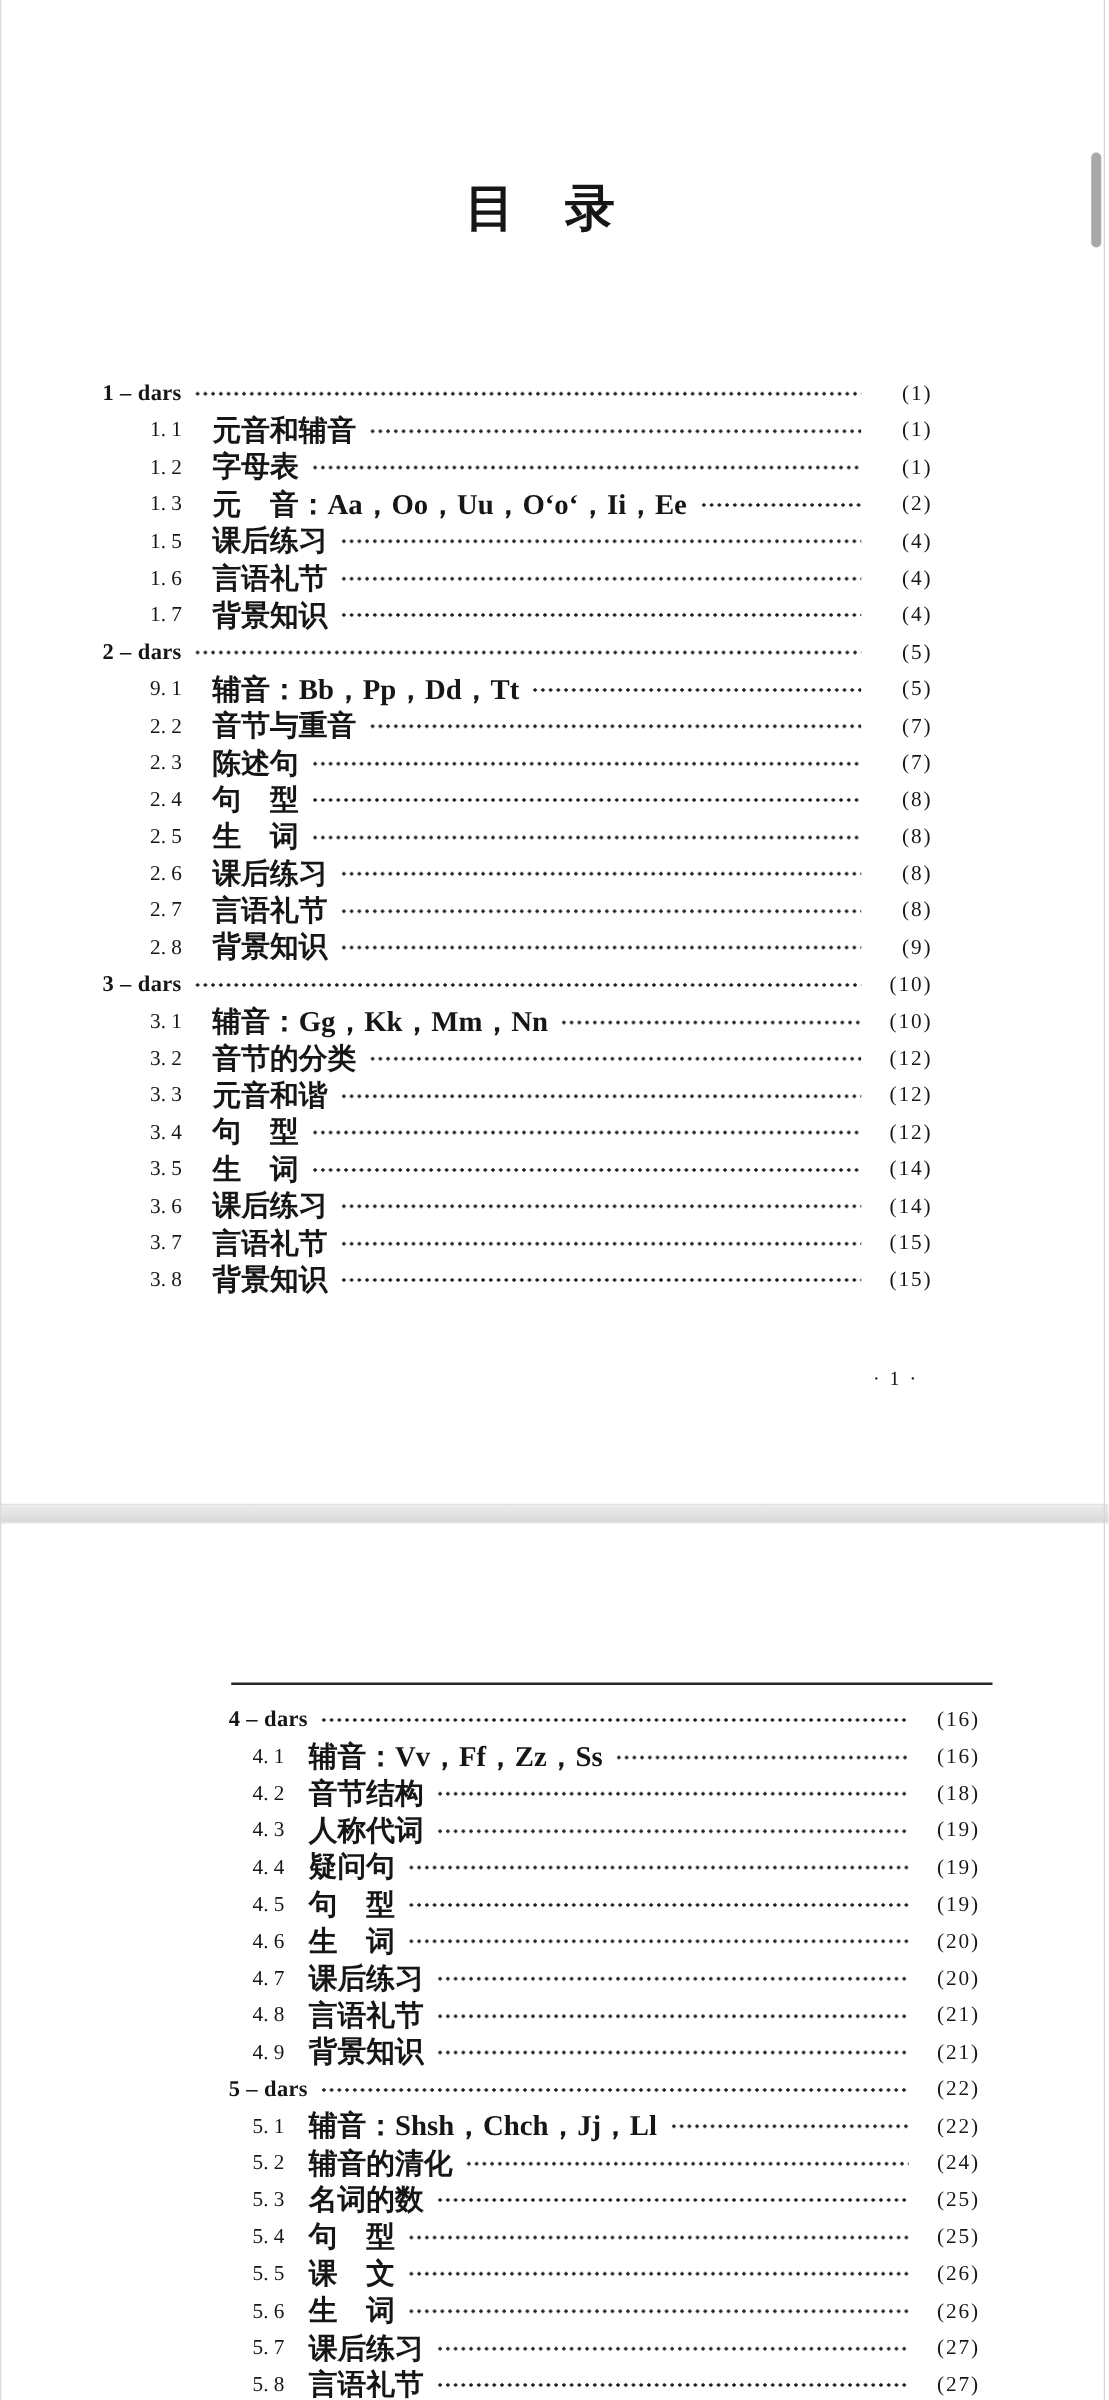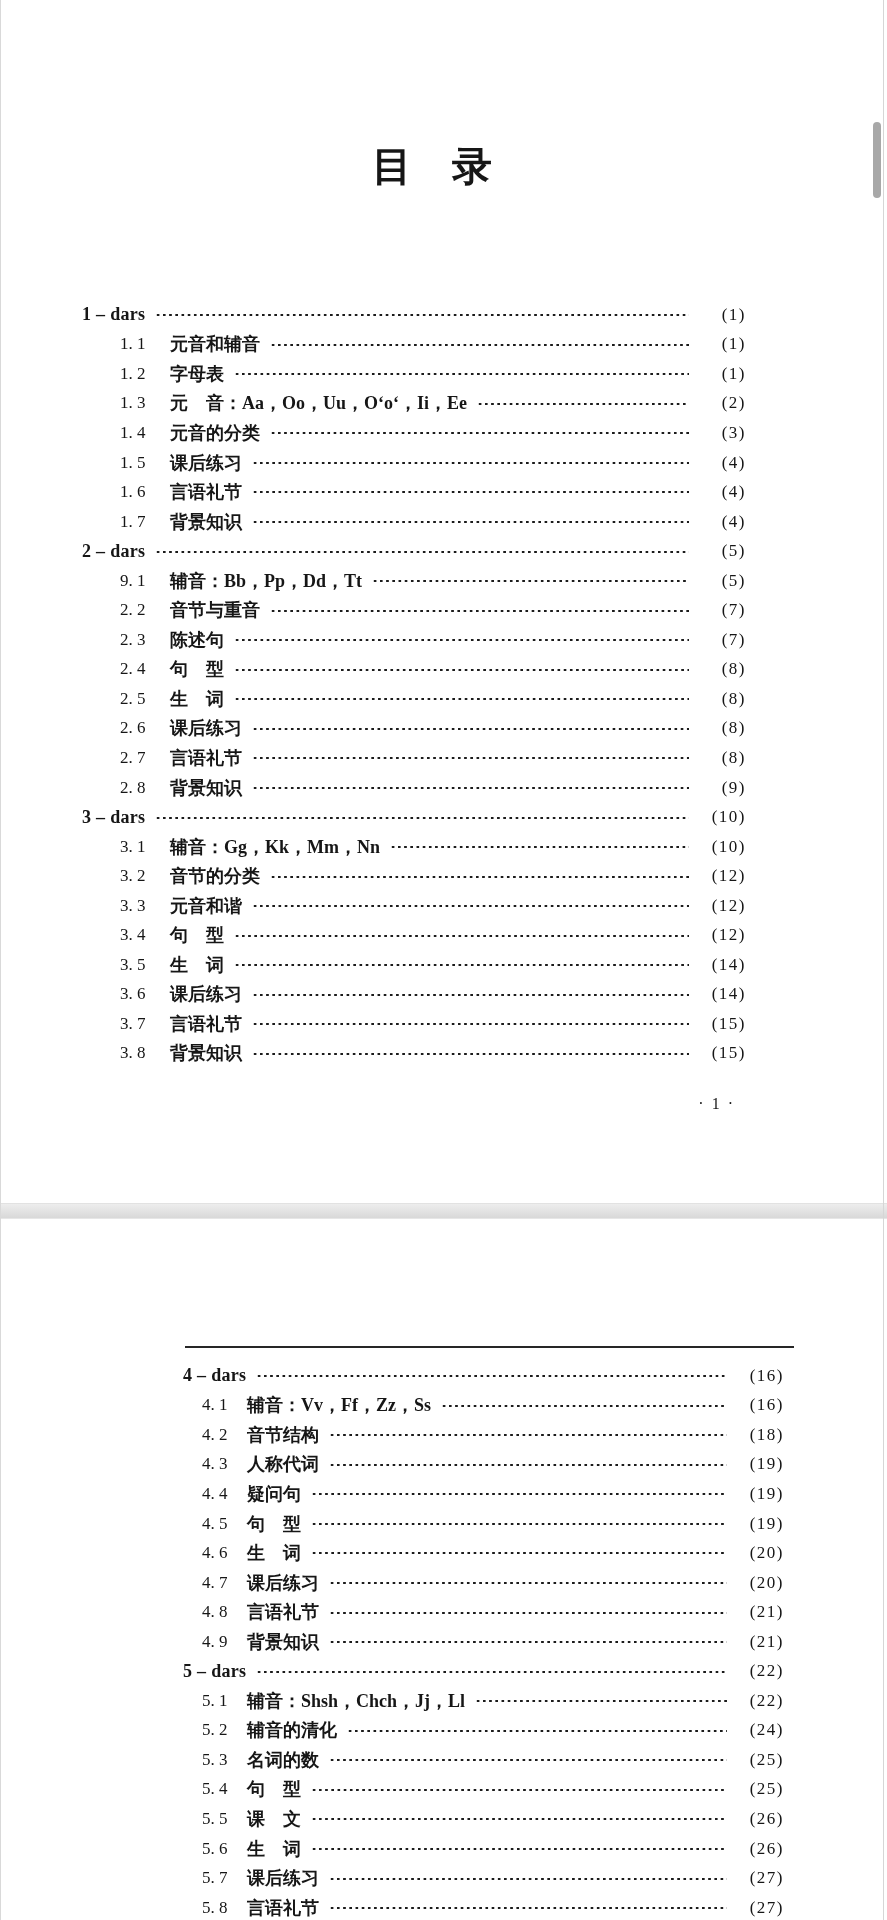--- a/index.html
+++ b/index.html
@@ -19,21 +19,21 @@
 
   .toc{position:absolute;}
   #toc1{left:81px;top:300px;width:664px;}
   #toc2{left:182px;top:142px;width:601px;}
   .toc-row{display:flex;align-items:center;height:29.55px;white-space:pre;}
   .toc-row .chlabel{flex:none;font-weight:700;font-size:18px;letter-spacing:.3px;}
   .toc-row .num{flex:none;width:50px;font-size:17px;}
   #toc2 .toc-row .num{width:45px;}
   .toc-row.sub{padding-left:38px;}
   #toc2 .toc-row.sub{padding-left:19px;}
-  .toc-row .title{flex:none;font-size:18px;font-weight:600;}
+  .toc-row .title{flex:none;font-size:23px;font-weight:600;}
   .toc-row .dots{flex:1 1 auto;align-self:stretch;min-width:16px;margin:0 7px 0 10px;
       background-image:radial-gradient(circle,#1b1b1b 1.15px,rgba(0,0,0,0) 1.5px);
       background-size:6.2px 8px;background-repeat:repeat-x;background-position:0 52%;}
   .toc-row .pageno{flex:none;width:50px;text-align:right;font-size:17px;letter-spacing:1.5px;}
 
   #footer1{position:absolute;left:82px;top:1095px;width:652px;text-align:right;
       font-size:16px;letter-spacing:2px;}
 
   #running-header{position:absolute;left:184px;top:96px;width:609px;text-align:center;
       font-size:16px;font-weight:600;letter-spacing:1px;}
@@ -47,21 +47,20 @@
 
 <div id="viewer">
 
   <div class="page" id="page1">
     <div id="toc-title">目　录</div>
     <div class="toc" id="toc1">
         <div class="toc-row chapter"><span class="chlabel">1 – dars</span><span class="dots"></span><span class="pageno">(1)</span></div>
         <div class="toc-row sub"><span class="num">1. 1</span><span class="title">元音和辅音</span><span class="dots"></span><span class="pageno">(1)</span></div>
         <div class="toc-row sub"><span class="num">1. 2</span><span class="title">字母表</span><span class="dots"></span><span class="pageno">(1)</span></div>
         <div class="toc-row sub"><span class="num">1. 3</span><span class="title">元　音：Aa，Oo，Uu，Oʻoʻ，Ii，Ee</span><span class="dots"></span><span class="pageno">(2)</span></div>
-        <div class="toc-row sub"><span class="num">1. 4</span><span class="title">元音的分类</span><span class="dots"></span><span class="pageno">(3)</span></div>
         <div class="toc-row sub"><span class="num">1. 5</span><span class="title">课后练习</span><span class="dots"></span><span class="pageno">(4)</span></div>
         <div class="toc-row sub"><span class="num">1. 6</span><span class="title">言语礼节</span><span class="dots"></span><span class="pageno">(4)</span></div>
         <div class="toc-row sub"><span class="num">1. 7</span><span class="title">背景知识</span><span class="dots"></span><span class="pageno">(4)</span></div>
         <div class="toc-row chapter"><span class="chlabel">2 – dars</span><span class="dots"></span><span class="pageno">(5)</span></div>
         <div class="toc-row sub"><span class="num">9. 1</span><span class="title">辅音：Bb，Pp，Dd，Tt</span><span class="dots"></span><span class="pageno">(5)</span></div>
         <div class="toc-row sub"><span class="num">2. 2</span><span class="title">音节与重音</span><span class="dots"></span><span class="pageno">(7)</span></div>
         <div class="toc-row sub"><span class="num">2. 3</span><span class="title">陈述句</span><span class="dots"></span><span class="pageno">(7)</span></div>
         <div class="toc-row sub"><span class="num">2. 4</span><span class="title">句　型</span><span class="dots"></span><span class="pageno">(8)</span></div>
         <div class="toc-row sub"><span class="num">2. 5</span><span class="title">生　词</span><span class="dots"></span><span class="pageno">(8)</span></div>
         <div class="toc-row sub"><span class="num">2. 6</span><span class="title">课后练习</span><span class="dots"></span><span class="pageno">(8)</span></div>

